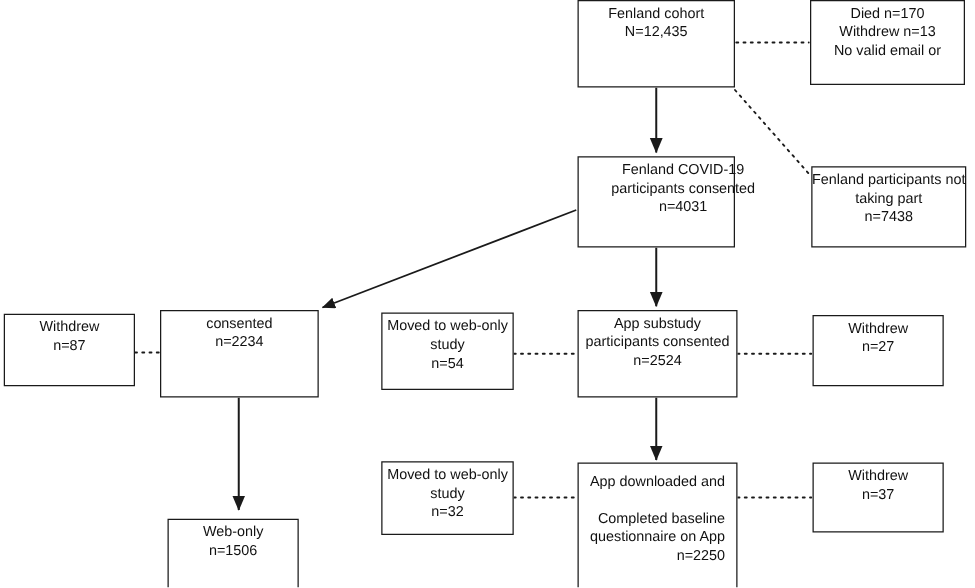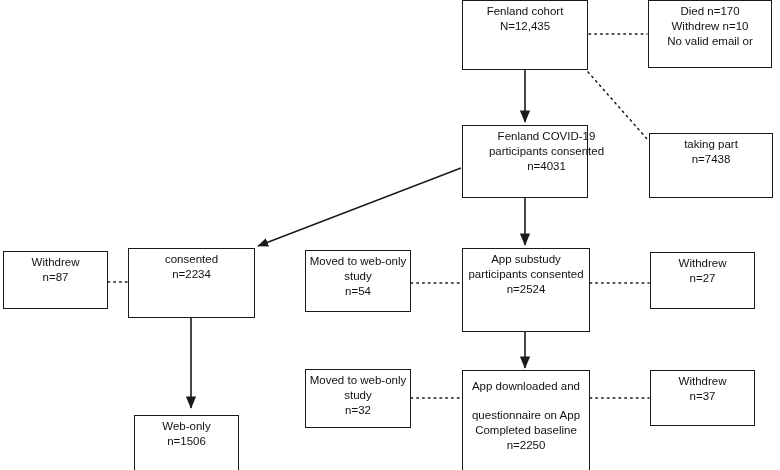--- a/index.html
+++ b/index.html
@@ -24,21 +24,21 @@
     flex-direction: column;
     align-items: center;
     text-align: center;
     color: #111111;
     font-size: 11.5px;
     line-height: 15px;
     padding: 3px 5px;
     z-index: 3;
   }
   .node .line { display: block; white-space: nowrap; }
-  .node .block { display: block; }
+  .node .block { display: block; text-align: right; }
   .node .block + .block { margin-top: 14px; }
 
   svg.edges {
     position: absolute;
     left: 0;
     top: 0;
     width: 780px;
     height: 470px;
     z-index: 1;
     overflow: visible;
@@ -81,52 +81,53 @@
     <line x1="590" y1="398" x2="649" y2="398" stroke="#1a1a1a" stroke-width="1.5" stroke-dasharray="1.6 4.2" stroke-linecap="round"></line>
   </svg>
 
   <div class="node" style="left:462px; top:0px; width:126px; height:70px;">
     <span class="line">Fenland cohort</span>
     <span class="line">N=12,435</span>
   </div>
 
   <div class="node" style="left:648px; top:0px; width:124px; height:68px;">
     <span class="line">Died n=170</span>
-    <span class="line">Withdrew n=10</span>
+    <span class="line">Withdrew n=13</span>
     <span class="line">No valid email or</span>
   </div>
 
   <div class="node" style="left:462px; top:125px; width:126px; height:73px;padding-left:48px;">
     <span class="line">Fenland COVID-19</span>
     <span class="line">participants consented</span>
     <span class="line">n=4031</span>
   </div>
 
   <div class="node" style="left:649px; top:133px; width:124px; height:65px;">
+    <span class="line">Fenland participants not</span>
     <span class="line">taking part</span>
     <span class="line">n=7438</span>
   </div>
 
   <div class="node" style="left:3px; top:251px; width:105px; height:58px;">
     <span class="line">Withdrew</span>
     <span class="line">n=87</span>
   </div>
 
   <div class="node" style="left:128px; top:248px; width:127px; height:70px;">
     <span class="line">consented</span>
     <span class="line">n=2234</span>
   </div>
 
   <div class="node" style="left:305px; top:250px; width:106px; height:62px;">
     <span class="line">Moved to web-only</span>
     <span class="line">study</span>
     <span class="line">n=54</span>
   </div>
 
-  <div class="node" style="left:462px; top:248px; width:128px; height:84px;">
+  <div class="node" style="left:462px; top:248px; width:128px; height:70px;">
     <span class="line">App substudy</span>
     <span class="line">participants consented</span>
     <span class="line">n=2524</span>
   </div>
 
   <div class="node" style="left:650px; top:252px; width:105px; height:57px;">
     <span class="line">Withdrew</span>
     <span class="line">n=27</span>
   </div>
 
@@ -139,22 +140,22 @@
     <span class="line">Moved to web-only</span>
     <span class="line">study</span>
     <span class="line">n=32</span>
   </div>
 
   <div class="node" style="left:462px; top:370px; width:128px; height:105px; justify-content:flex-start; padding-top:8px;">
     <span class="block">
       <span class="line">App downloaded and</span>
     </span>
     <span class="block">
+      <span class="line">Completed baseline</span>
       <span class="line">questionnaire on App</span>
-      <span class="line">Completed baseline</span>
       <span class="line">n=2250</span>
     </span>
   </div>
 
   <div class="node" style="left:650px; top:370px; width:105px; height:56px;">
     <span class="line">Withdrew</span>
     <span class="line">n=37</span>
   </div>
 
 </div>

